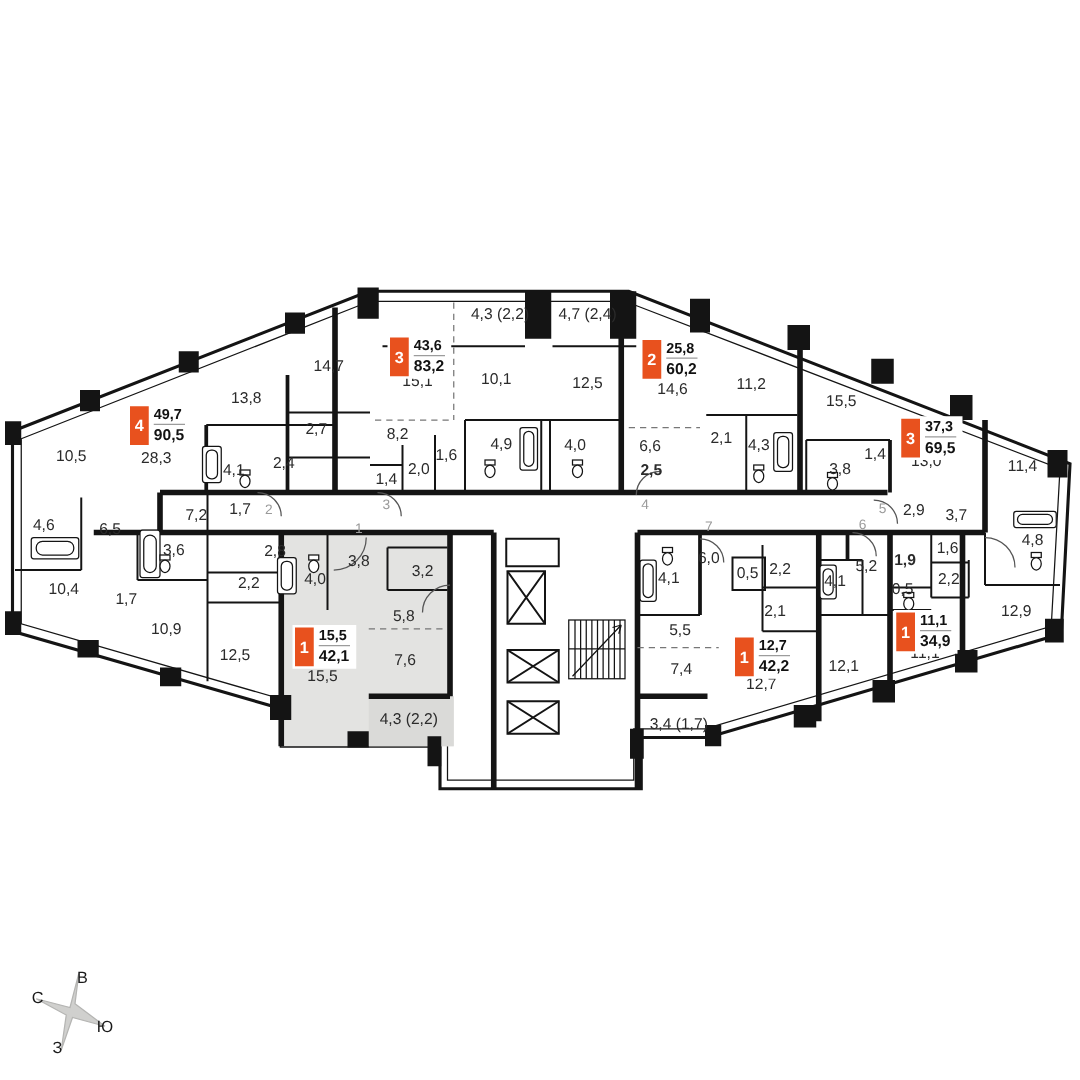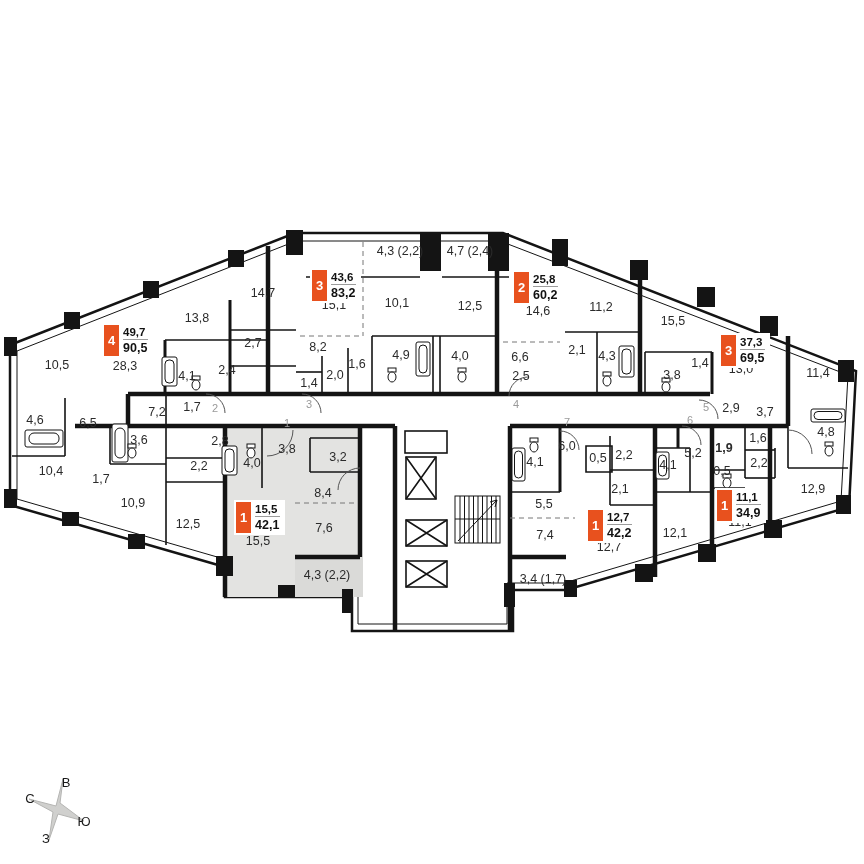--- a/index.html
+++ b/index.html
@@ -260,21 +260,21 @@
       <div class="room-label" style="left: 318px; top: 347px;">8,2</div>
       <div class="room-label" style="left: 357px; top: 364px;">1,6</div>
       <div class="room-label" style="left: 335px; top: 375px;">2,0</div>
       <div class="room-label" style="left: 309px; top: 383px;">1,4</div>
       <div class="room-label" style="left: 401px; top: 355px;">4,9</div>
       <div class="room-label" style="left: 460px; top: 356px;">4,0</div>
       <div class="room-label" style="left: 538px; top: 311px;">14,6</div>
       <div class="room-label" style="left: 601px; top: 307px;">11,2</div>
       <div class="room-label" style="left: 673px; top: 321px;">15,5</div>
       <div class="room-label" style="left: 520px; top: 357px;">6,6</div>
-      <div class="room-label" style="left: 521px; top: 376px;">2,5</div>
+      <div class="room-label" style="left: 521px; top: 376px; font-weight: bold;">2,5</div>
       <div class="room-label" style="left: 577px; top: 350px;">2,1</div>
       <div class="room-label" style="left: 607px; top: 356px;">4,3</div>
       <div class="room-label" style="left: 672px; top: 375px;">3,8</div>
       <div class="room-label" style="left: 700px; top: 363px;">1,4</div>
       <div class="room-label" style="left: 741px; top: 369px;">13,0</div>
       <div class="room-label" style="left: 818px; top: 373px;">11,4</div>
       <div class="room-label" style="left: 731px; top: 408px;">2,9</div>
       <div class="room-label" style="left: 765px; top: 412px;">3,7</div>
       <div class="room-label" style="left: 35px; top: 420px;">4,6</div>
       <div class="room-label" style="left: 88px; top: 423px;">6,5</div>
@@ -283,21 +283,21 @@
       <div class="room-label" style="left: 139px; top: 440px;">3,6</div>
       <div class="room-label" style="left: 196px; top: 441px; margin-left: 24px;">2,8</div>
       <div class="room-label" style="left: 199px; top: 466px;">2,2</div>
       <div class="room-label" style="left: 51px; top: 471px;">10,4</div>
       <div class="room-label" style="left: 101px; top: 479px;">1,7</div>
       <div class="room-label" style="left: 123px; top: 503px; margin-left: 10px;">10,9</div>
       <div class="room-label" style="left: 188px; top: 524px;">12,5</div>
       <div class="room-label" style="left: 252px; top: 463px;">4,0</div>
       <div class="room-label" style="left: 287px; top: 449px;">3,8</div>
       <div class="room-label" style="left: 338px; top: 457px;">3,2</div>
-      <div class="room-label" style="left: 323px; top: 493px;">8,4</div>
+      <div class="room-label" style="left: 323px; top: 493px;">5,8</div>
       <div class="room-label" style="left: 324px; top: 528px;">7,6</div>
       <div class="room-label" style="left: 258px; top: 541px;">15,5</div>
       <div class="room-label" style="left: 327px; top: 575px;">4,3 (2,2)</div>
       <div class="room-label" style="left: 535px; top: 462px;">4,1</div>
       <div class="room-label" style="left: 567px; top: 446px;">6,0</div>
       <div class="room-label" style="left: 598px; top: 458px;">0,5</div>
       <div class="room-label" style="left: 544px; top: 504px;">5,5</div>
       <div class="room-label" style="left: 545px; top: 535px;">7,4</div>
       <div class="room-label" style="left: 543px; top: 579px;">3,4 (1,7)</div>
       <div class="room-label" style="left: 624px; top: 455px;">2,2</div>

